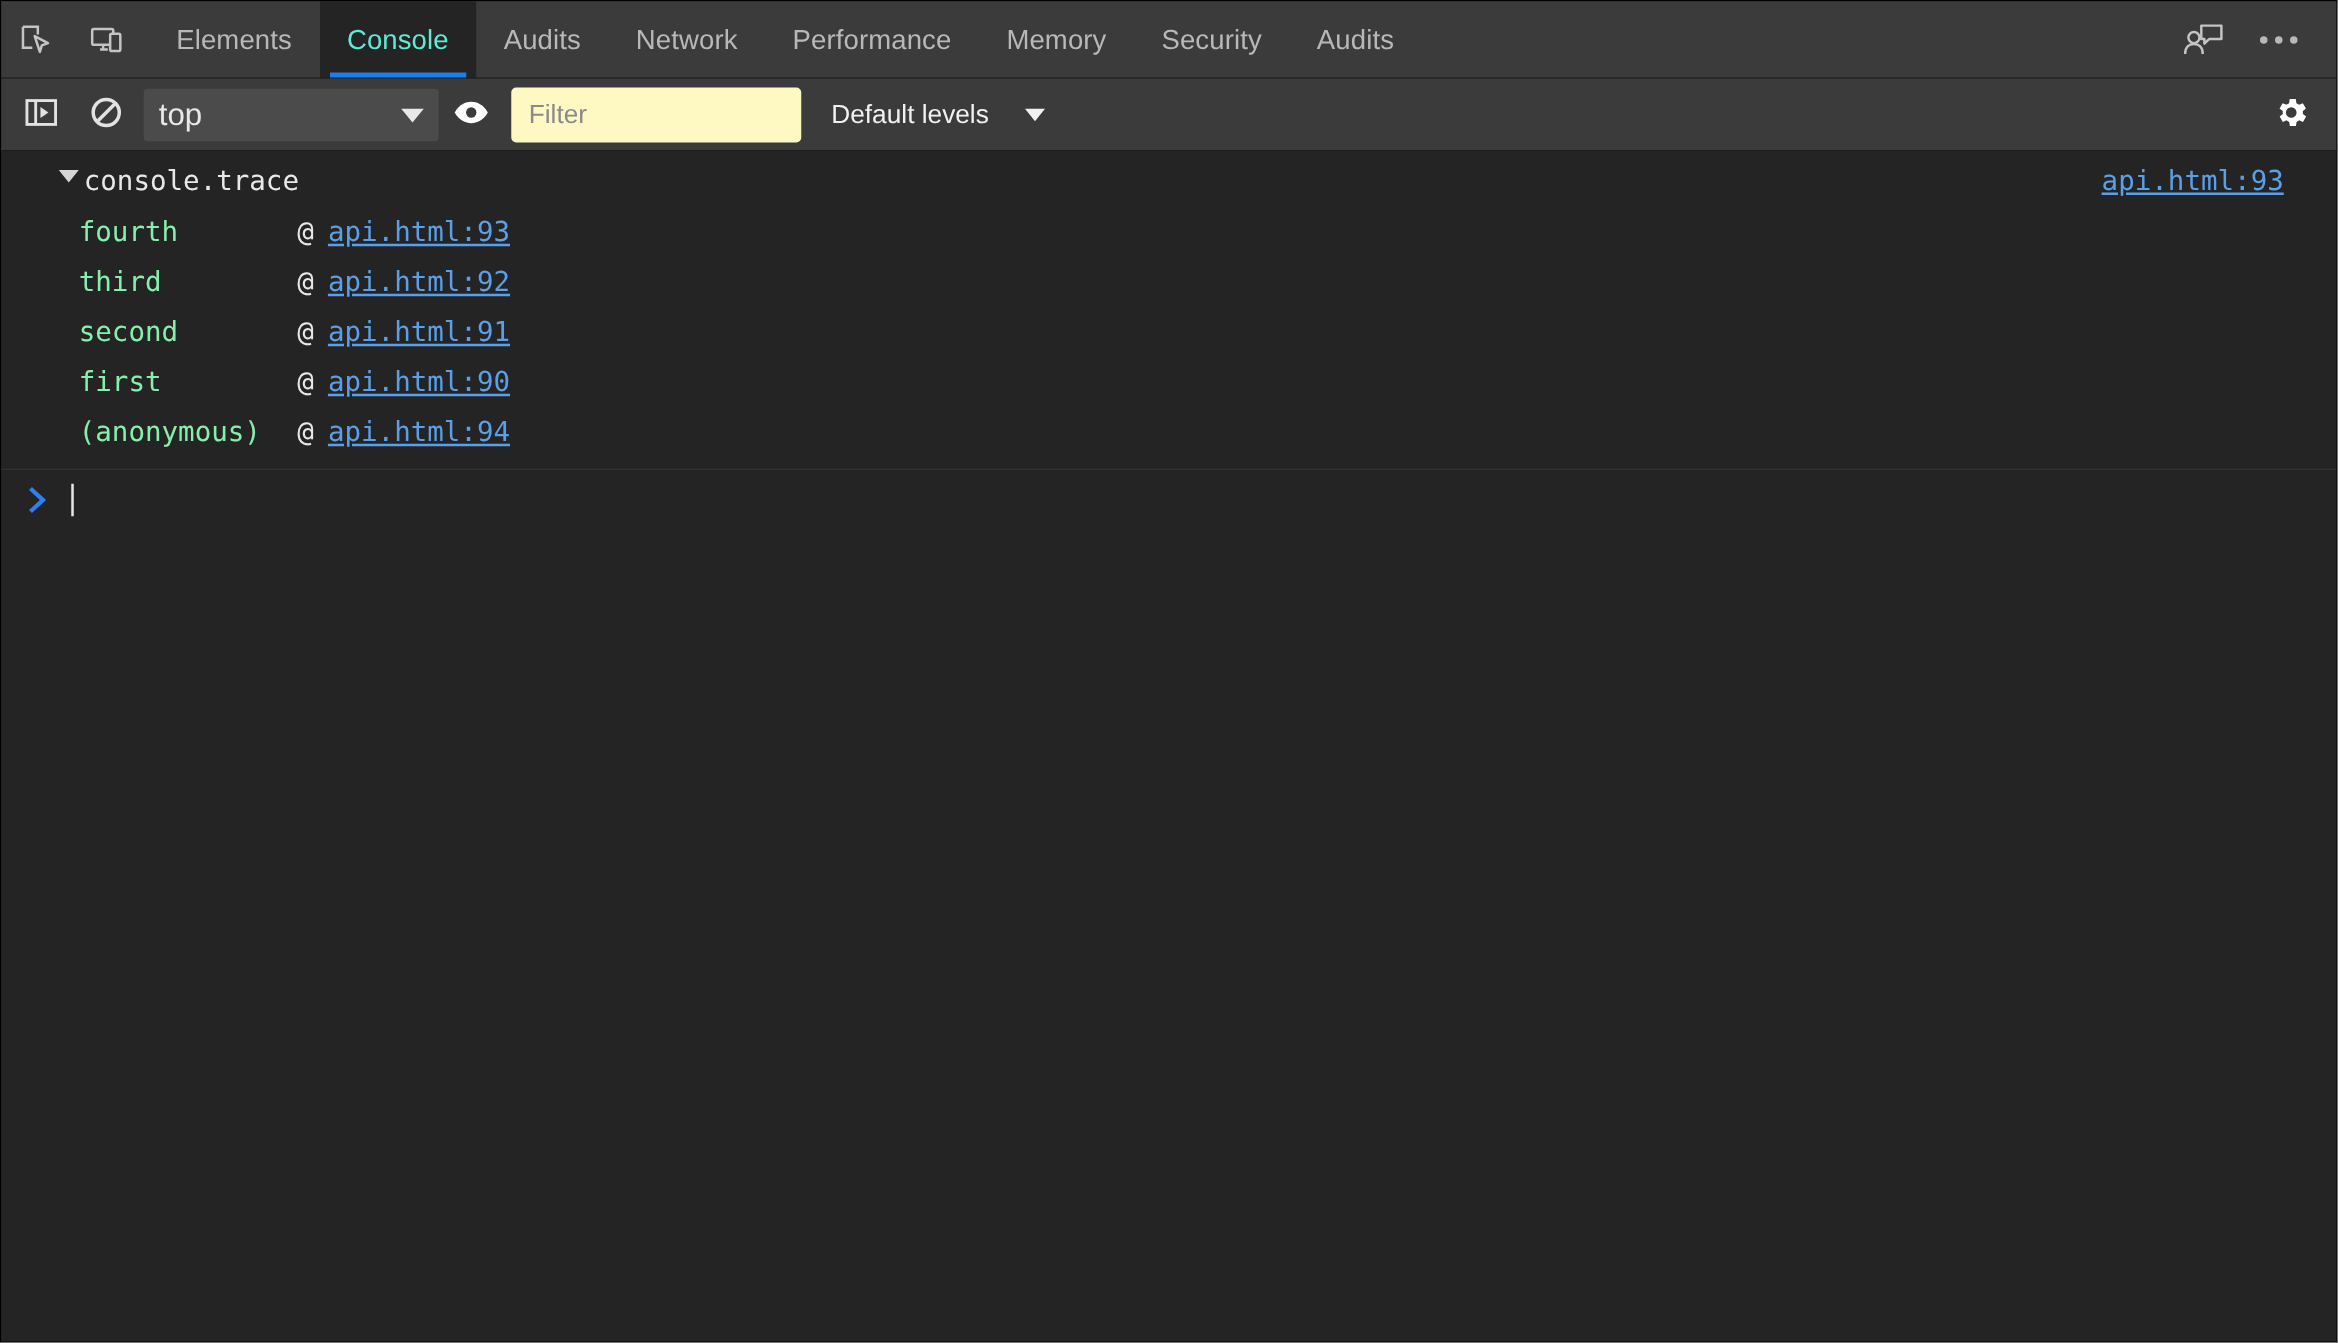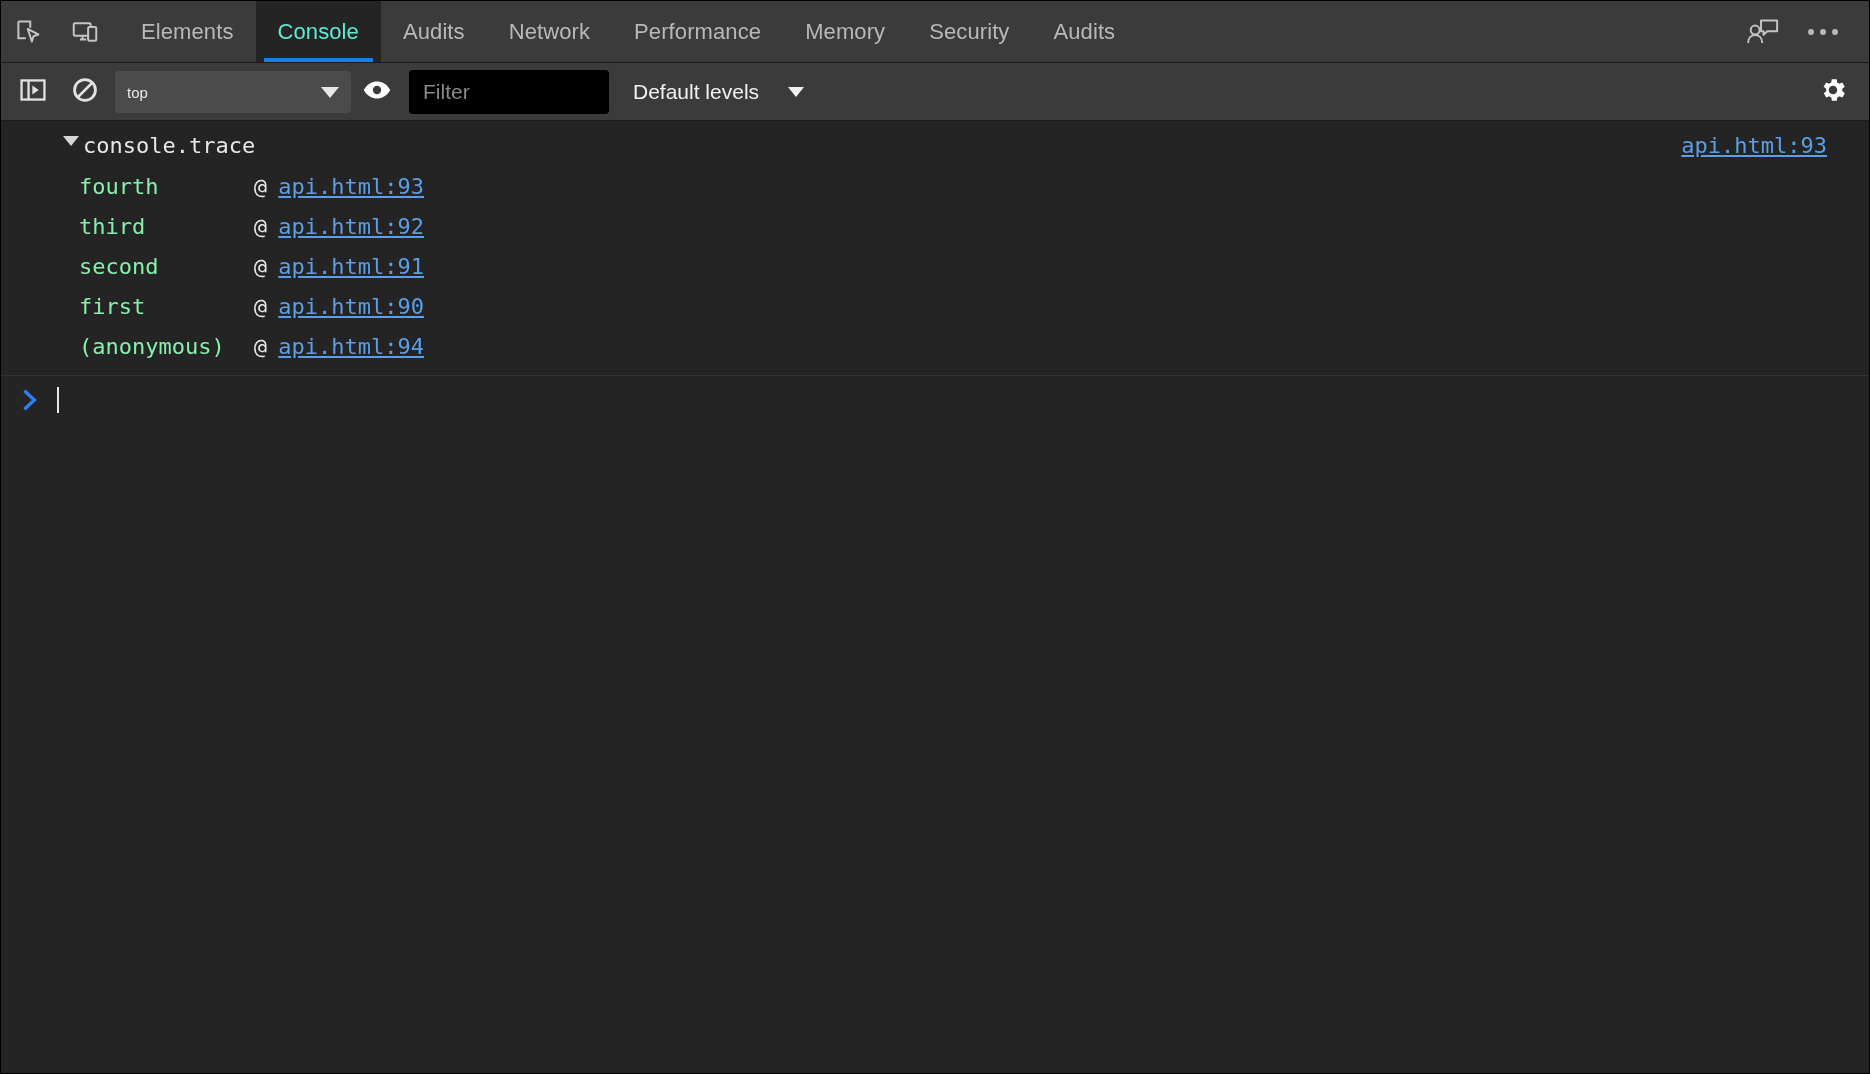--- a/index.html
+++ b/index.html
@@ -131,33 +131,33 @@
     display: flex;
     align-items: center;
     padding: 0 12px;
     margin-left: 4px;
     cursor: pointer;
     flex: 0 0 auto;
   }
   .context-select .val {
     flex: 1 1 auto;
     color: #e8e8e8;
-    font-size: 15px;
+    font-size: 25px;
   }
   .caret-down {
     width: 0; height: 0;
     border-left: 9px solid transparent;
     border-right: 9px solid transparent;
     border-top: 11px solid #e8e8e8;
   }
 
   .filter-input {
-    width: 200px;
+    width: 232px;
     height: 44px;
-    background: #000000;
+    background: #fef9c3;
     border-radius: 4px;
     display: flex;
     align-items: center;
     padding: 0 14px;
     margin-left: 6px;
     cursor: text;
     flex: 0 0 auto;
   }
   .filter-input .ph {
     color: #8a8a8a;
@@ -189,21 +189,21 @@
   .console-body {
     flex: 1 1 auto;
     background: #242424;
     overflow: hidden;
     position: relative;
     font-family: "DejaVu Sans Mono", "Liberation Mono", monospace;
   }
 
   .message-group {
     position: relative;
-    padding: 8px 0 6px 16px;
+    padding: 8px 0 6px 0;
     border-bottom: 1px solid #323232;
   }
 
   .msg-header {
     display: flex;
     align-items: baseline;
     padding: 0 18px 0 42px;
     position: relative;
     height: 34px;
   }

